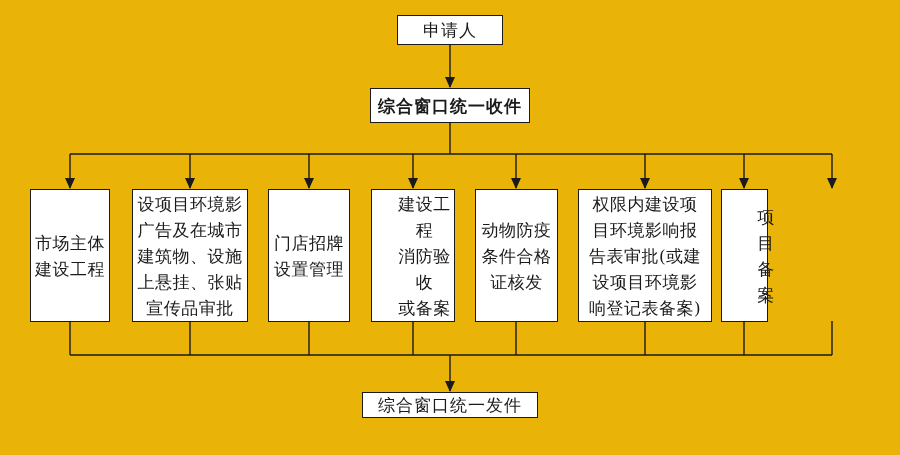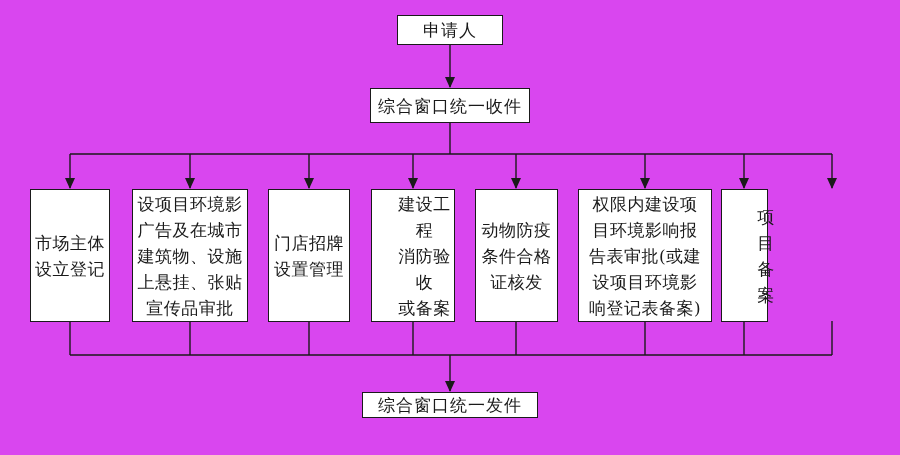--- a/index.html
+++ b/index.html
@@ -1,20 +1,20 @@
 <!DOCTYPE html>
 <html><head>
 <meta charset="utf-8">
 <style>
   html, body { margin: 0; padding: 0; background: #ffffff; }
   .canvas {
     position: relative;
     width: 900px;
     height: 455px;
-    background: #d946ef;
+    background: #eab308;
     font-family: "DejaVu Serif", "Liberation Serif", serif;
     color: #1a1a1a;
     overflow: hidden;
   }
   .connectors {
     position: absolute;
     left: 0; top: 0;
   }
   .node {
     position: absolute;
@@ -72,24 +72,24 @@
       <path d="M832,321 L832,355"></path>
 
       <path d="M70,355 L832,355"></path>
 
       <path d="M450,355 L450,391" marker-end="url(#arrow)"></path>
     </g>
   </svg>
 
   <div class="node hub" style="left:397px; top:15px; width:106px; height:30px;">申请人</div>
 
-  <div class="node hub" style="left:370px; top:88px; width:160px; height:35px;">综合窗口统一收件</div>
+  <div class="node hub" style="left:370px; top:88px; width:160px; height:35px;font-weight:bold;">综合窗口统一收件</div>
 
   <div class="node service" style="left:30px;  width:80px;">市场主体
-设立登记</div>
+建设工程</div>
   <div class="node service" style="left:132px; width:116px;">设项目环境影
 广告及在城市
 建筑物、设施
 上悬挂、张贴
 宣传品审批</div>
   <div class="node service" style="left:268px; width:82px;">门店招牌
 设置管理</div>
   <div class="node service" style="left:371px; width:84px;padding-left:24px;">建设工程
 消防验收
 或备案</div>

